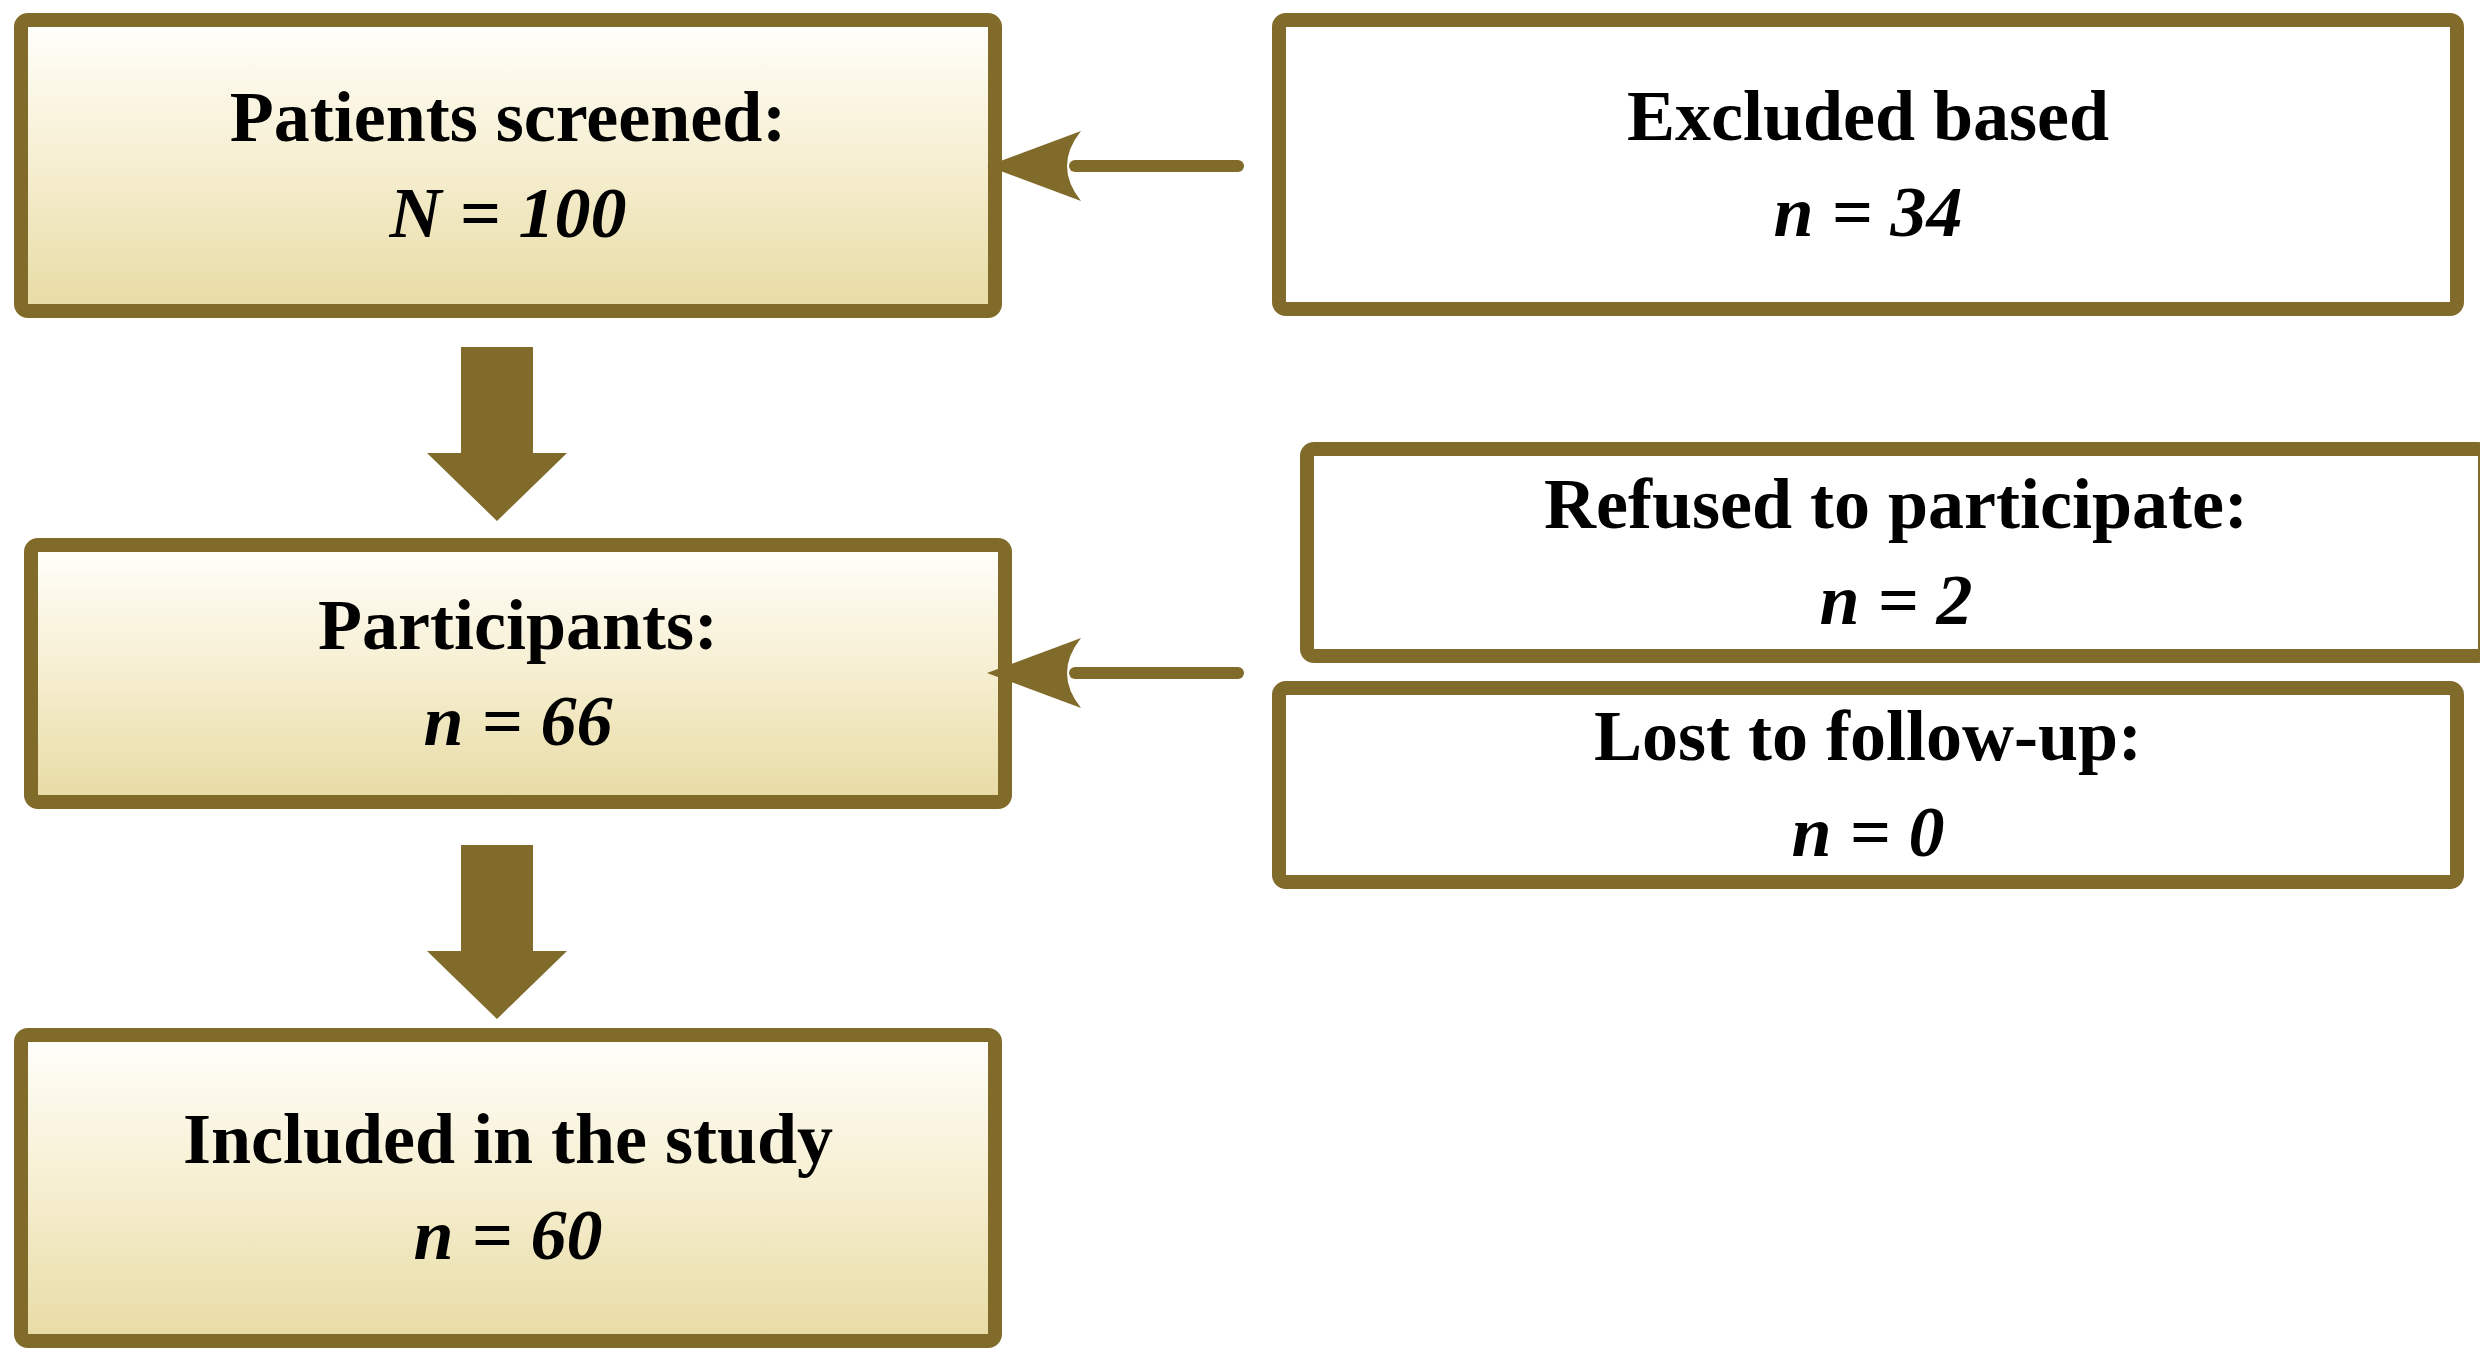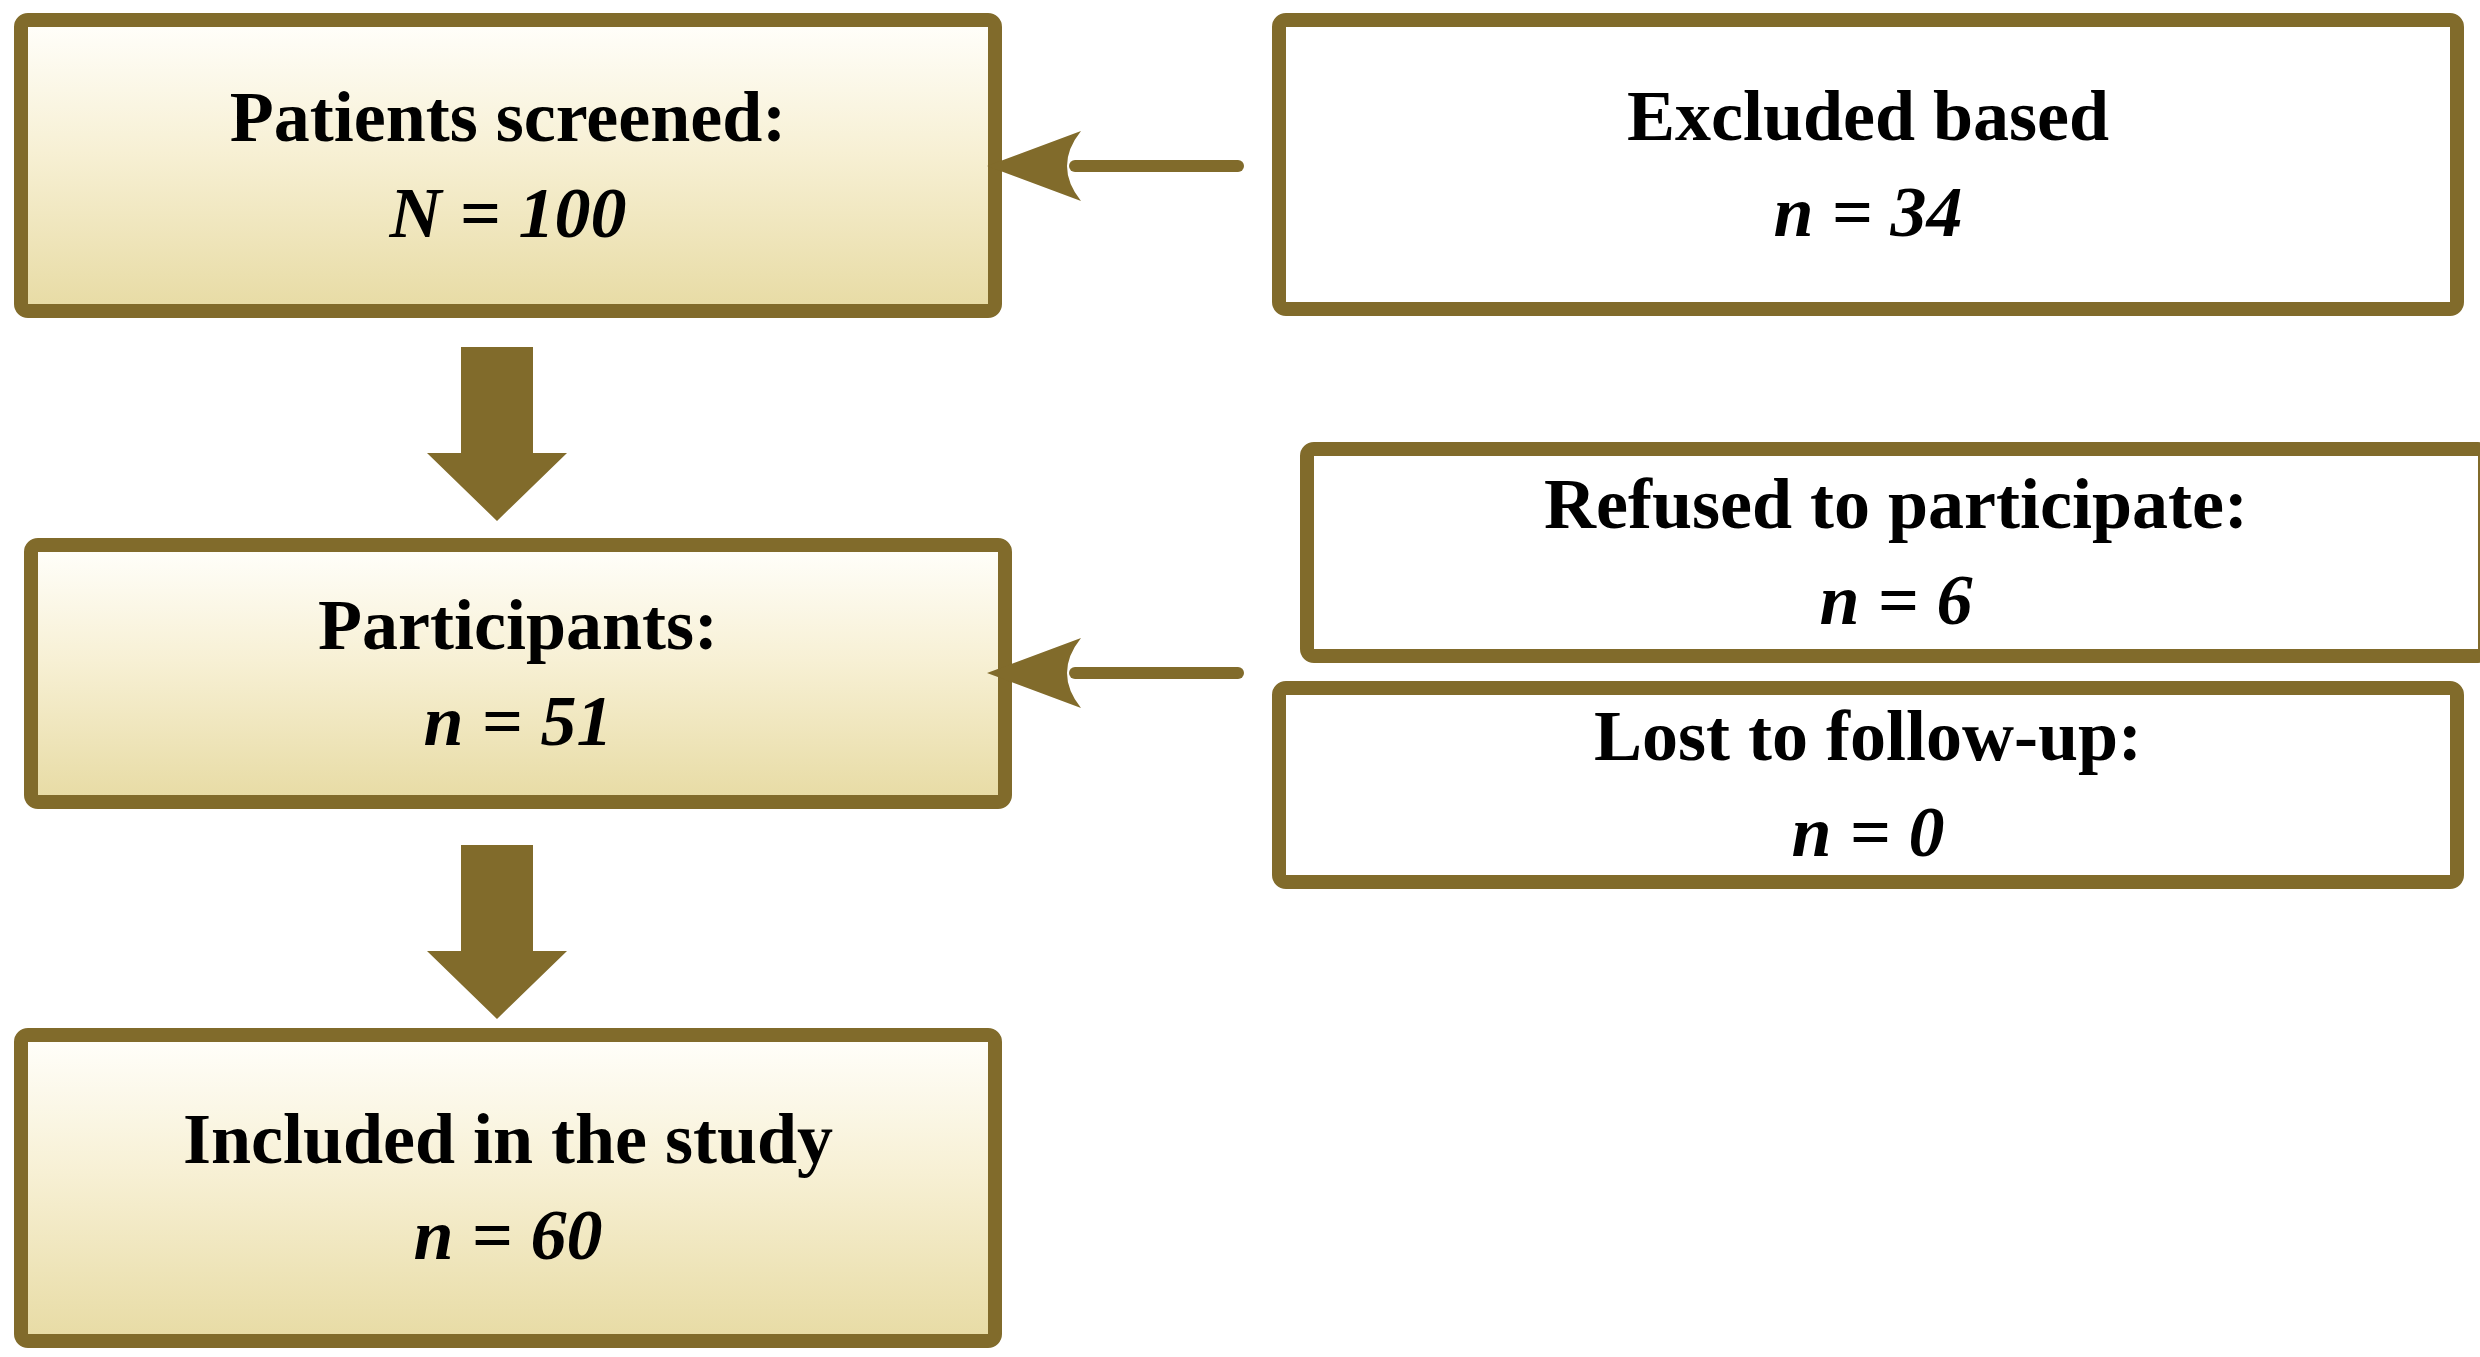--- a/index.html
+++ b/index.html
@@ -59,36 +59,36 @@
 
 <div id="canvas">
 
   <div class="box left-col" id="box-screened">
     <div>Patients screened:</div>
     <div class="value">N = 100</div>
   </div>
 
   <div class="box left-col" id="box-participants">
     <div>Participants:</div>
-    <div class="value">n = 51</div>
+    <div class="value">n = 66</div>
   </div>
 
   <div class="box left-col" id="box-included">
     <div>Included in the study</div>
     <div class="value">n = 60</div>
   </div>
 
   <div class="box right-col" id="box-excluded">
     <div>Excluded based</div>
     <div class="value">n = 34</div>
   </div>
 
   <div class="box right-col" id="box-refused">
     <div>Refused to participate:</div>
-    <div class="value">n = 6</div>
+    <div class="value">n = 2</div>
   </div>
 
   <div class="box right-col" id="box-lost">
     <div>Lost to follow-up:</div>
     <div class="value">n = 0</div>
   </div>
 
   <div class="arrow" id="arrow-down-1">
     <svg viewBox="0 0 140 174" preserveAspectRatio="none" aria-hidden="true">
       <polygon class="arrow-fill" points="34,0 106,0 106,106 140,106 70,174 0,106 34,106"></polygon>

